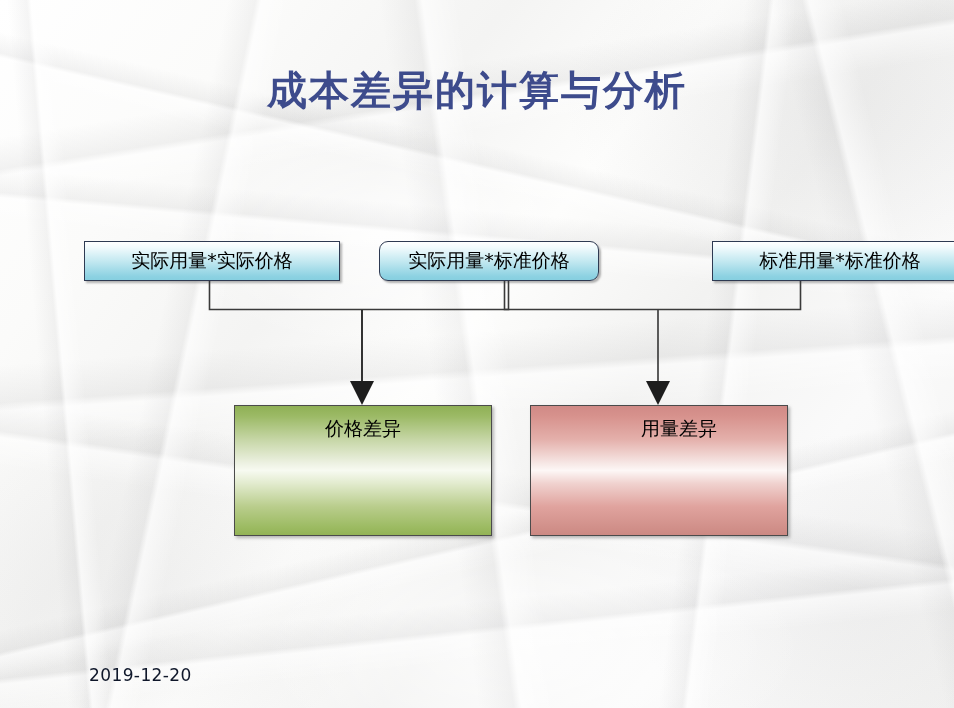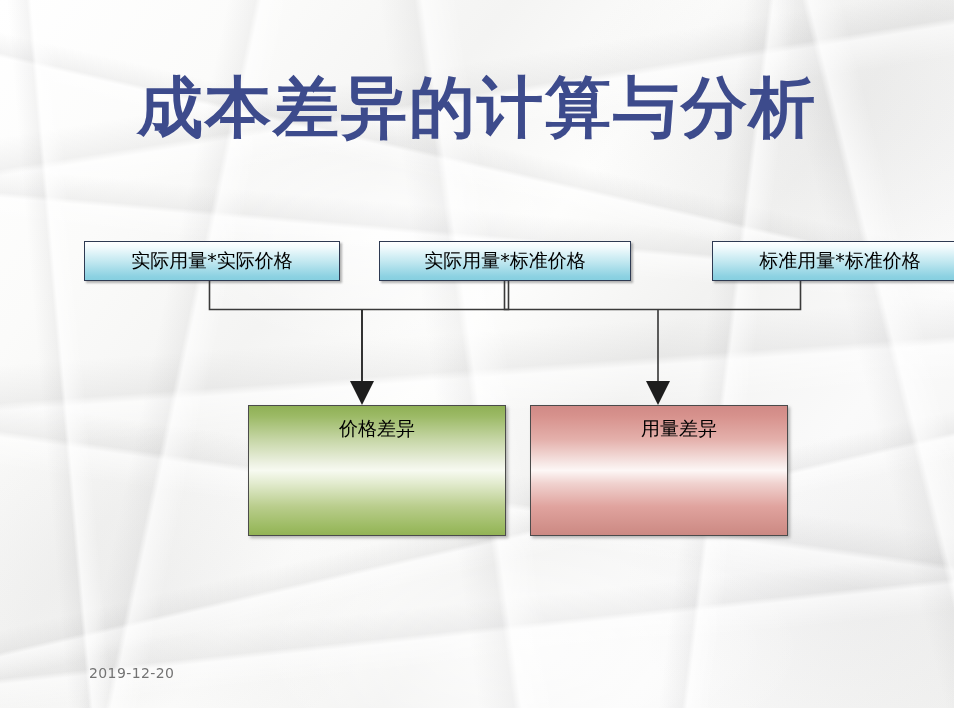--- a/index.html
+++ b/index.html
@@ -69,21 +69,21 @@
         background: radial-gradient(ellipse at center, rgba(255,255,255,0.8) 0%, rgba(255,255,255,0) 70%); }
 
   
   #slide-title {
     position: absolute;
     left: 0;
     top: 63px;
     width: 954px;
     text-align: center;
     font-family: "DejaVu Sans", "Liberation Sans", sans-serif;
-    font-size: 66px;
+    font-size: 40px;
     font-weight: bold;
     letter-spacing: 2px;
     color: #3d4b8c;
     white-space: nowrap;
   }
 
   
   .topbox {
     position: absolute;
     top: 241px;
@@ -94,21 +94,21 @@
     box-shadow: 2px 2px 2px rgba(90,90,90,0.45);
     display: flex;
     align-items: center;
     justify-content: center;
     font-size: 19px;
     color: #000000;
     white-space: nowrap;
     text-align: right;
   }
   .topbox.t1 { left: 84px;  width: 256px; }
-  .topbox.t2 { left: 379px; width: 252px; }
+  .topbox.t2 { left: 379px; width: 220px; border-radius: 9px; }
   .topbox.t3 { left: 712px; width: 256px; }
 
   
   #connectors {
     position: absolute;
     left: 0;
     top: 0;
     width: 954px;
     height: 708px;
     pointer-events: none;
@@ -137,40 +137,40 @@
   .resbox .res-body {
     margin-top: 20px;
     font-size: 19px;
     line-height: 27px;
     text-align: center;
     padding: 0 10px;
     box-sizing: border-box;
     width: 100%;
   }
   #box-price {
-    left: 248px;
+    left: 234px;
     background: linear-gradient(to bottom,
         #8fb055 0%, #9cba66 8%, #c6d6a6 26%, #eef2e4 45%, #f7faf1 50%,
         #e2ebce 60%, #b9cd8c 78%, #9cbb62 94%, #93b356 100%);
   }
   #box-qty {
     left: 530px;
     background: linear-gradient(to bottom,
         #d08a86 0%, #d7928d 8%, #e4b0ab 26%, #f7e9e7 45%, #fdf7f6 50%,
         #f0d2cf 60%, #e0a39e 78%, #d1908a 94%, #cc8983 100%);
     padding-left: 40px;
   }
 
   
   #date-stamp {
     position: absolute;
     left: 89px;
     top: 665px;
-    font-size: 14px;
-    color: #737373;
+    font-size: 17px;
+    color: #0f172a;
     letter-spacing: 0.4px;
   }
 </style>
 </head>
 <body>
 
 <div id="slide">
 
   <div class="paper-base"></div>
   <div class="blotch b1"></div>

